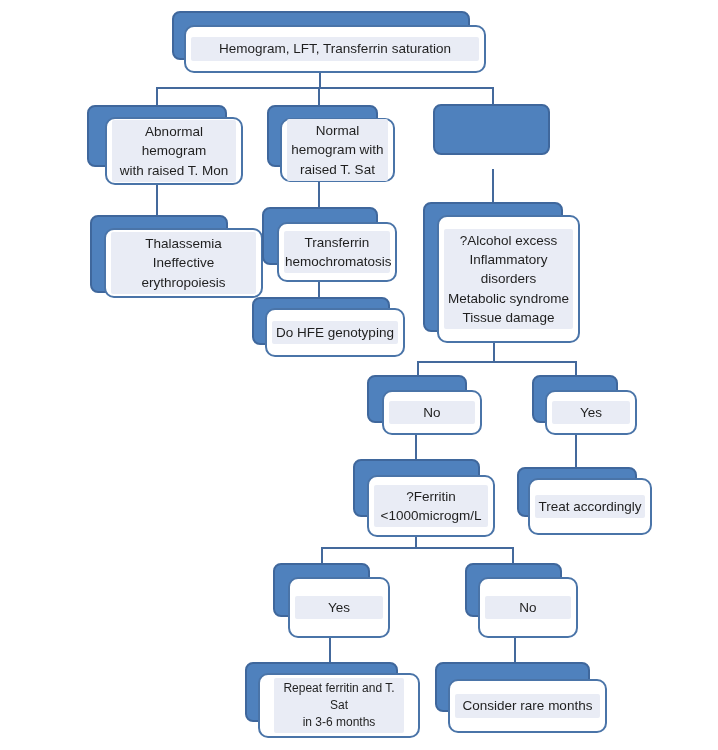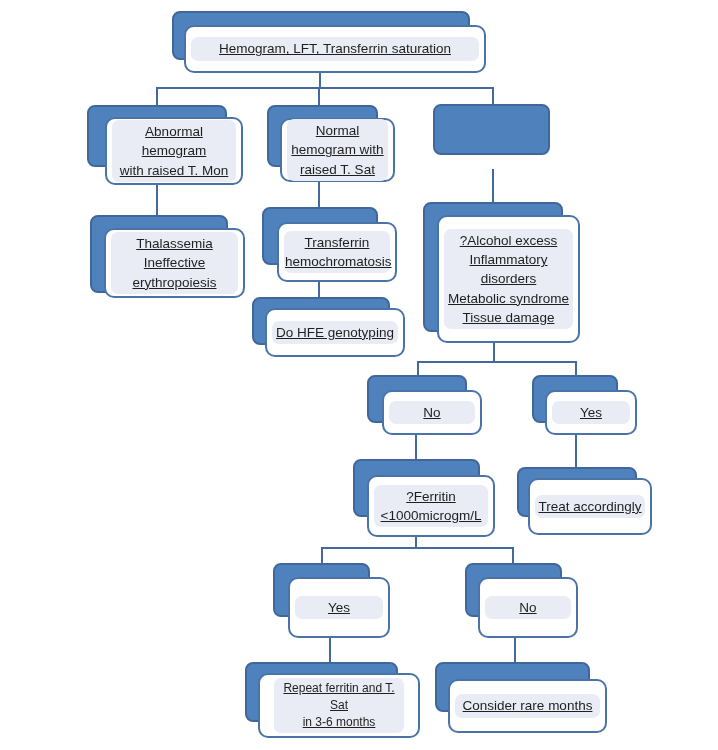--- a/index.html
+++ b/index.html
@@ -13,23 +13,23 @@
     position:absolute; left:0; top:0; box-sizing:border-box;
     background:#4f81bd; border:2px solid #3f679c; border-radius:8px;
   }
   .box {
     position:absolute; box-sizing:border-box;
     background:#ffffff; border:2px solid #4a74a8; border-radius:10px;
     display:flex; align-items:center; justify-content:center; padding:5px;
   }
   .strip {
     display:block; width:100%; box-sizing:border-box;
-    background:#e9ecf5; border-radius:7px;
+    background:#e9ecf5; border-radius:2px;
     color:#1f1f1f; font-size:13.5px; line-height:1.42;
-    text-align:center; white-space:pre-line; padding:2px 1px;text-decoration:underline;
+    text-align:center; white-space:pre-line; padding:2px 1px;
   }
   .strip.small { font-size:12px; }
 </style>
 </head>
 <body>
 
 <div class="canvas">
 
   <div class="line" style="left:319px;top:72px;width:2px;height:16px"></div>
   <div class="line" style="left:157px;top:87px;width:337px;height:2px"></div>
@@ -76,21 +76,21 @@
 raised T. Sat</span>
     </div>
   </div>
 
   <div class="node" style="left:433px;top:104px;width:136px;height:66px">
     <div class="shadow" style="width:117px;height:51px"></div>
   </div>
 
   <div class="node" style="left:90px;top:215px;width:155px;height:83px">
     <div class="shadow" style="width:138px;height:78px"></div>
-    <div class="box" style="left:14px;top:13px;width:141px;height:70px">
+    <div class="box" style="left:14px;top:13px;width:159px;height:70px">
       <span class="strip">Thalassemia
 Ineffective
 erythropoiesis</span>
     </div>
   </div>
 
   <div class="node" style="left:262px;top:207px;width:135px;height:75px">
     <div class="shadow" style="width:116px;height:58px"></div>
     <div class="box" style="left:15px;top:15px;width:120px;height:60px">
       <span class="strip">Transferrin

